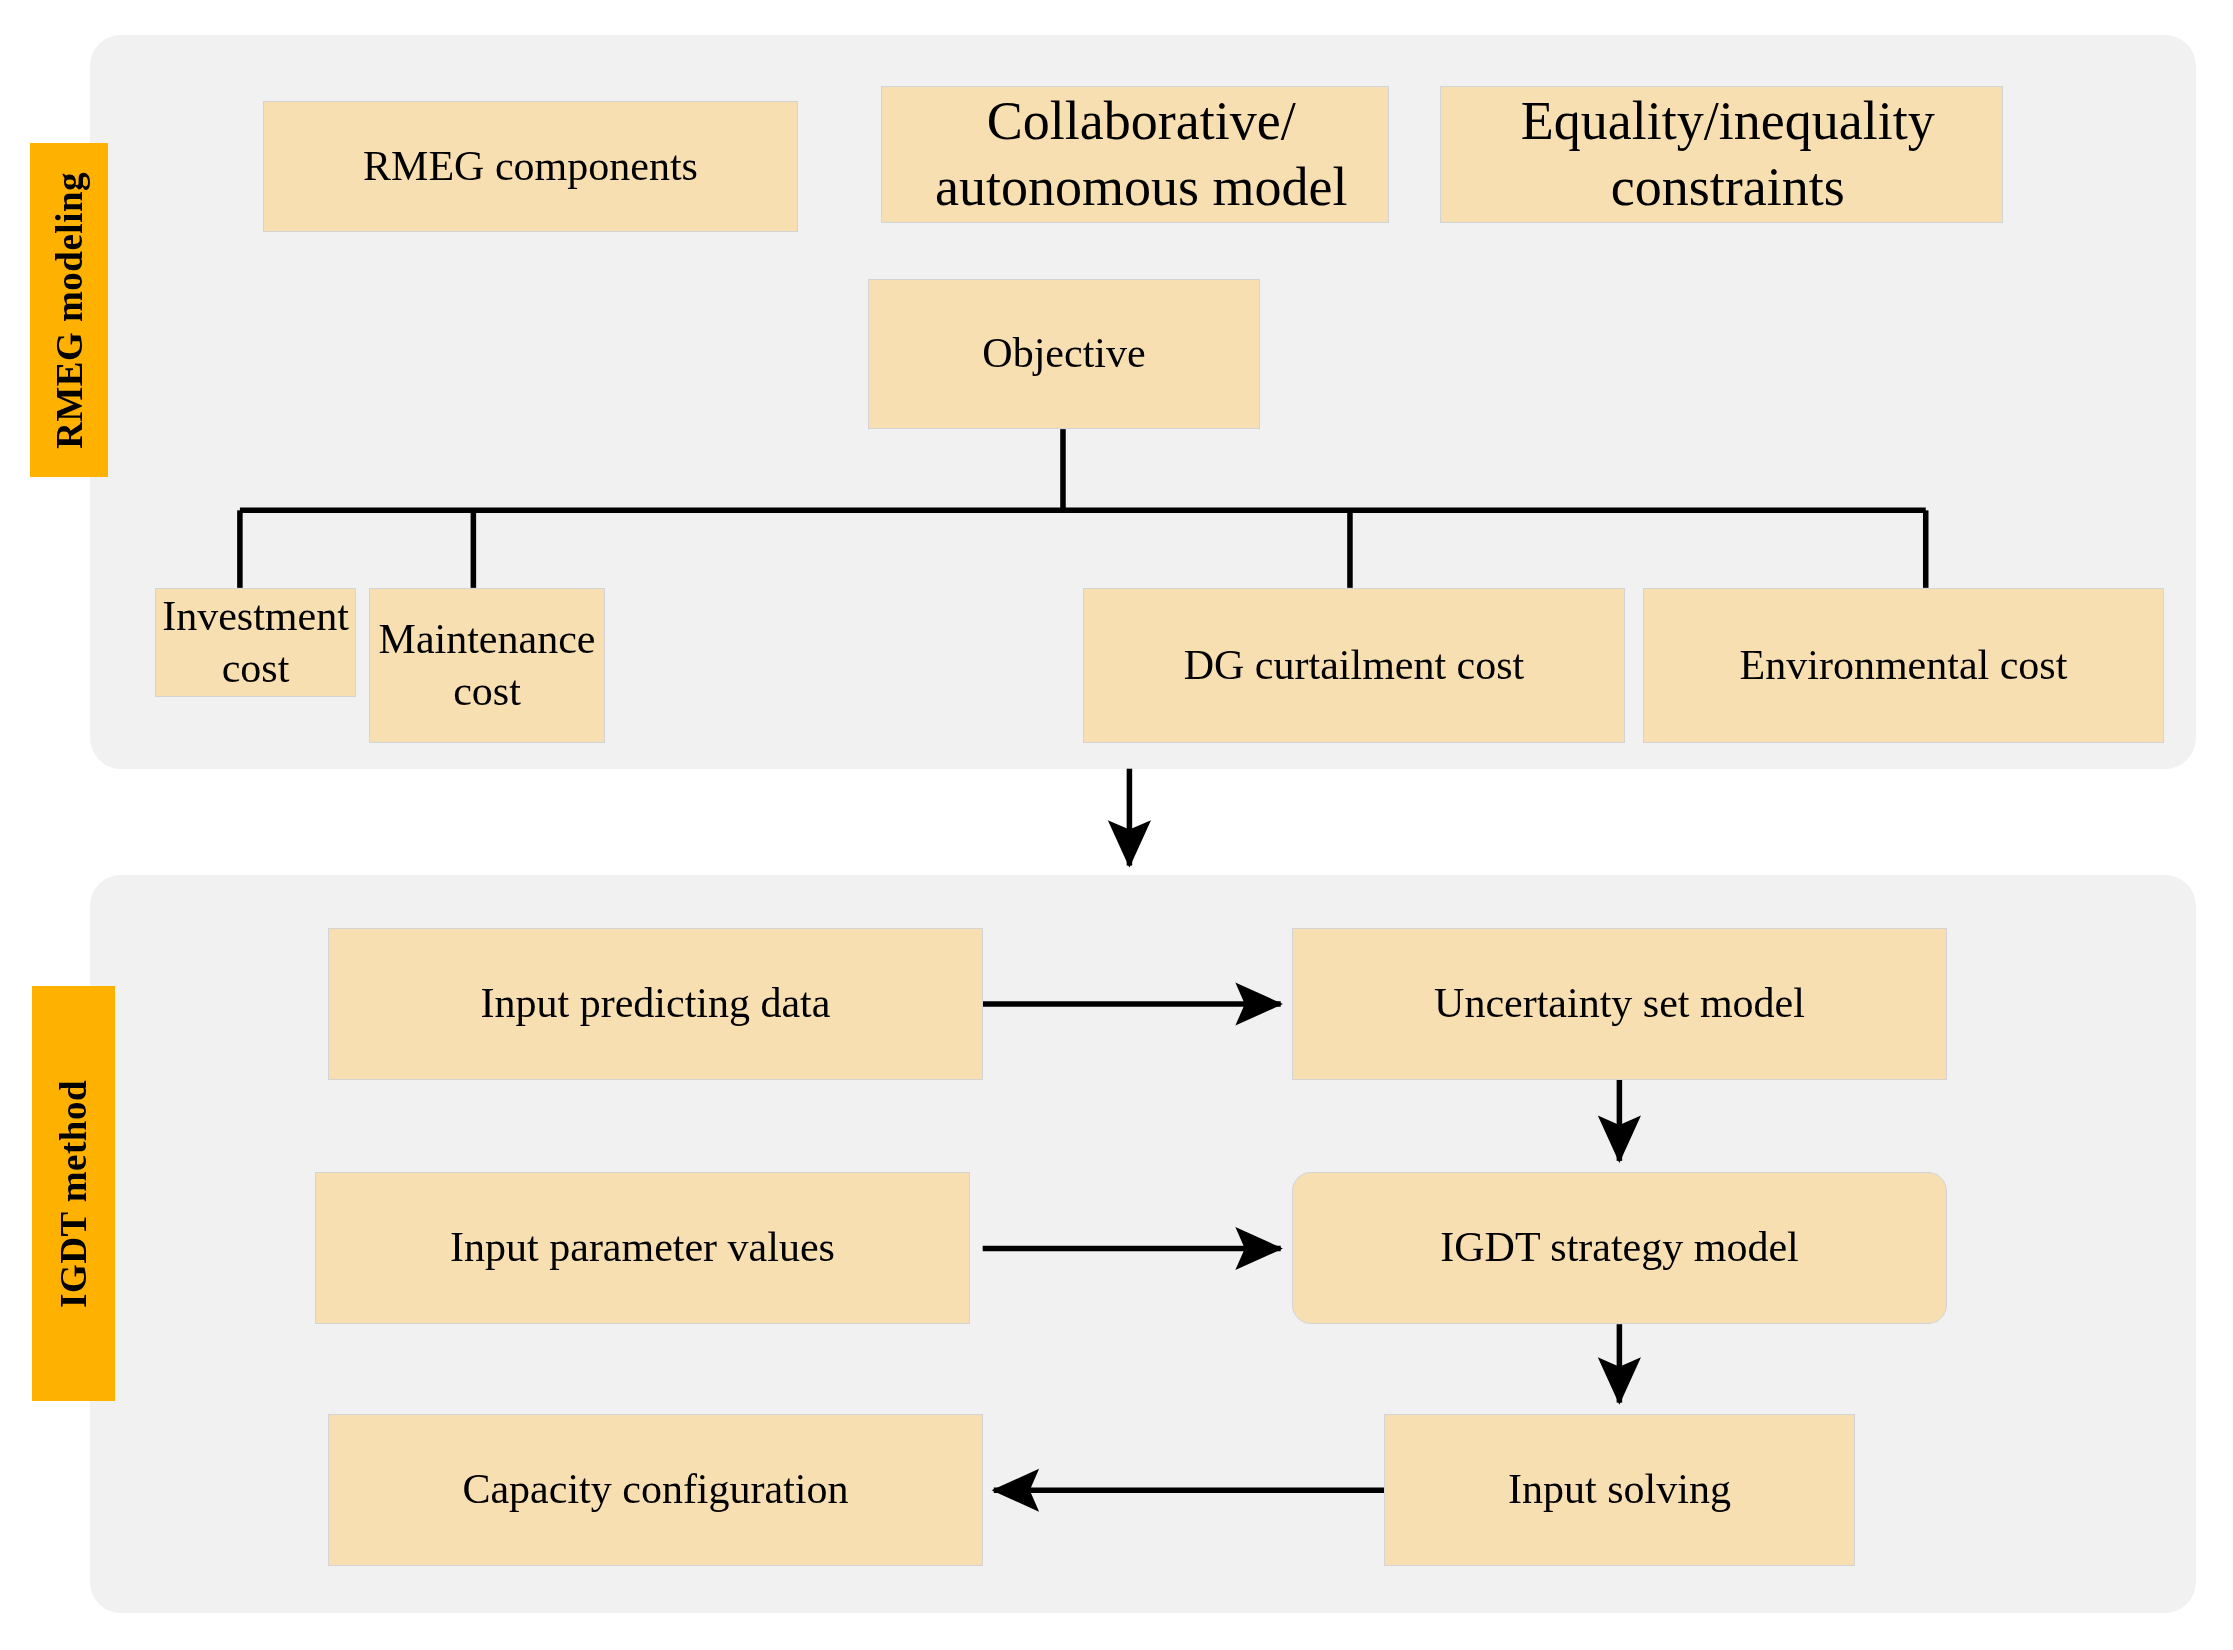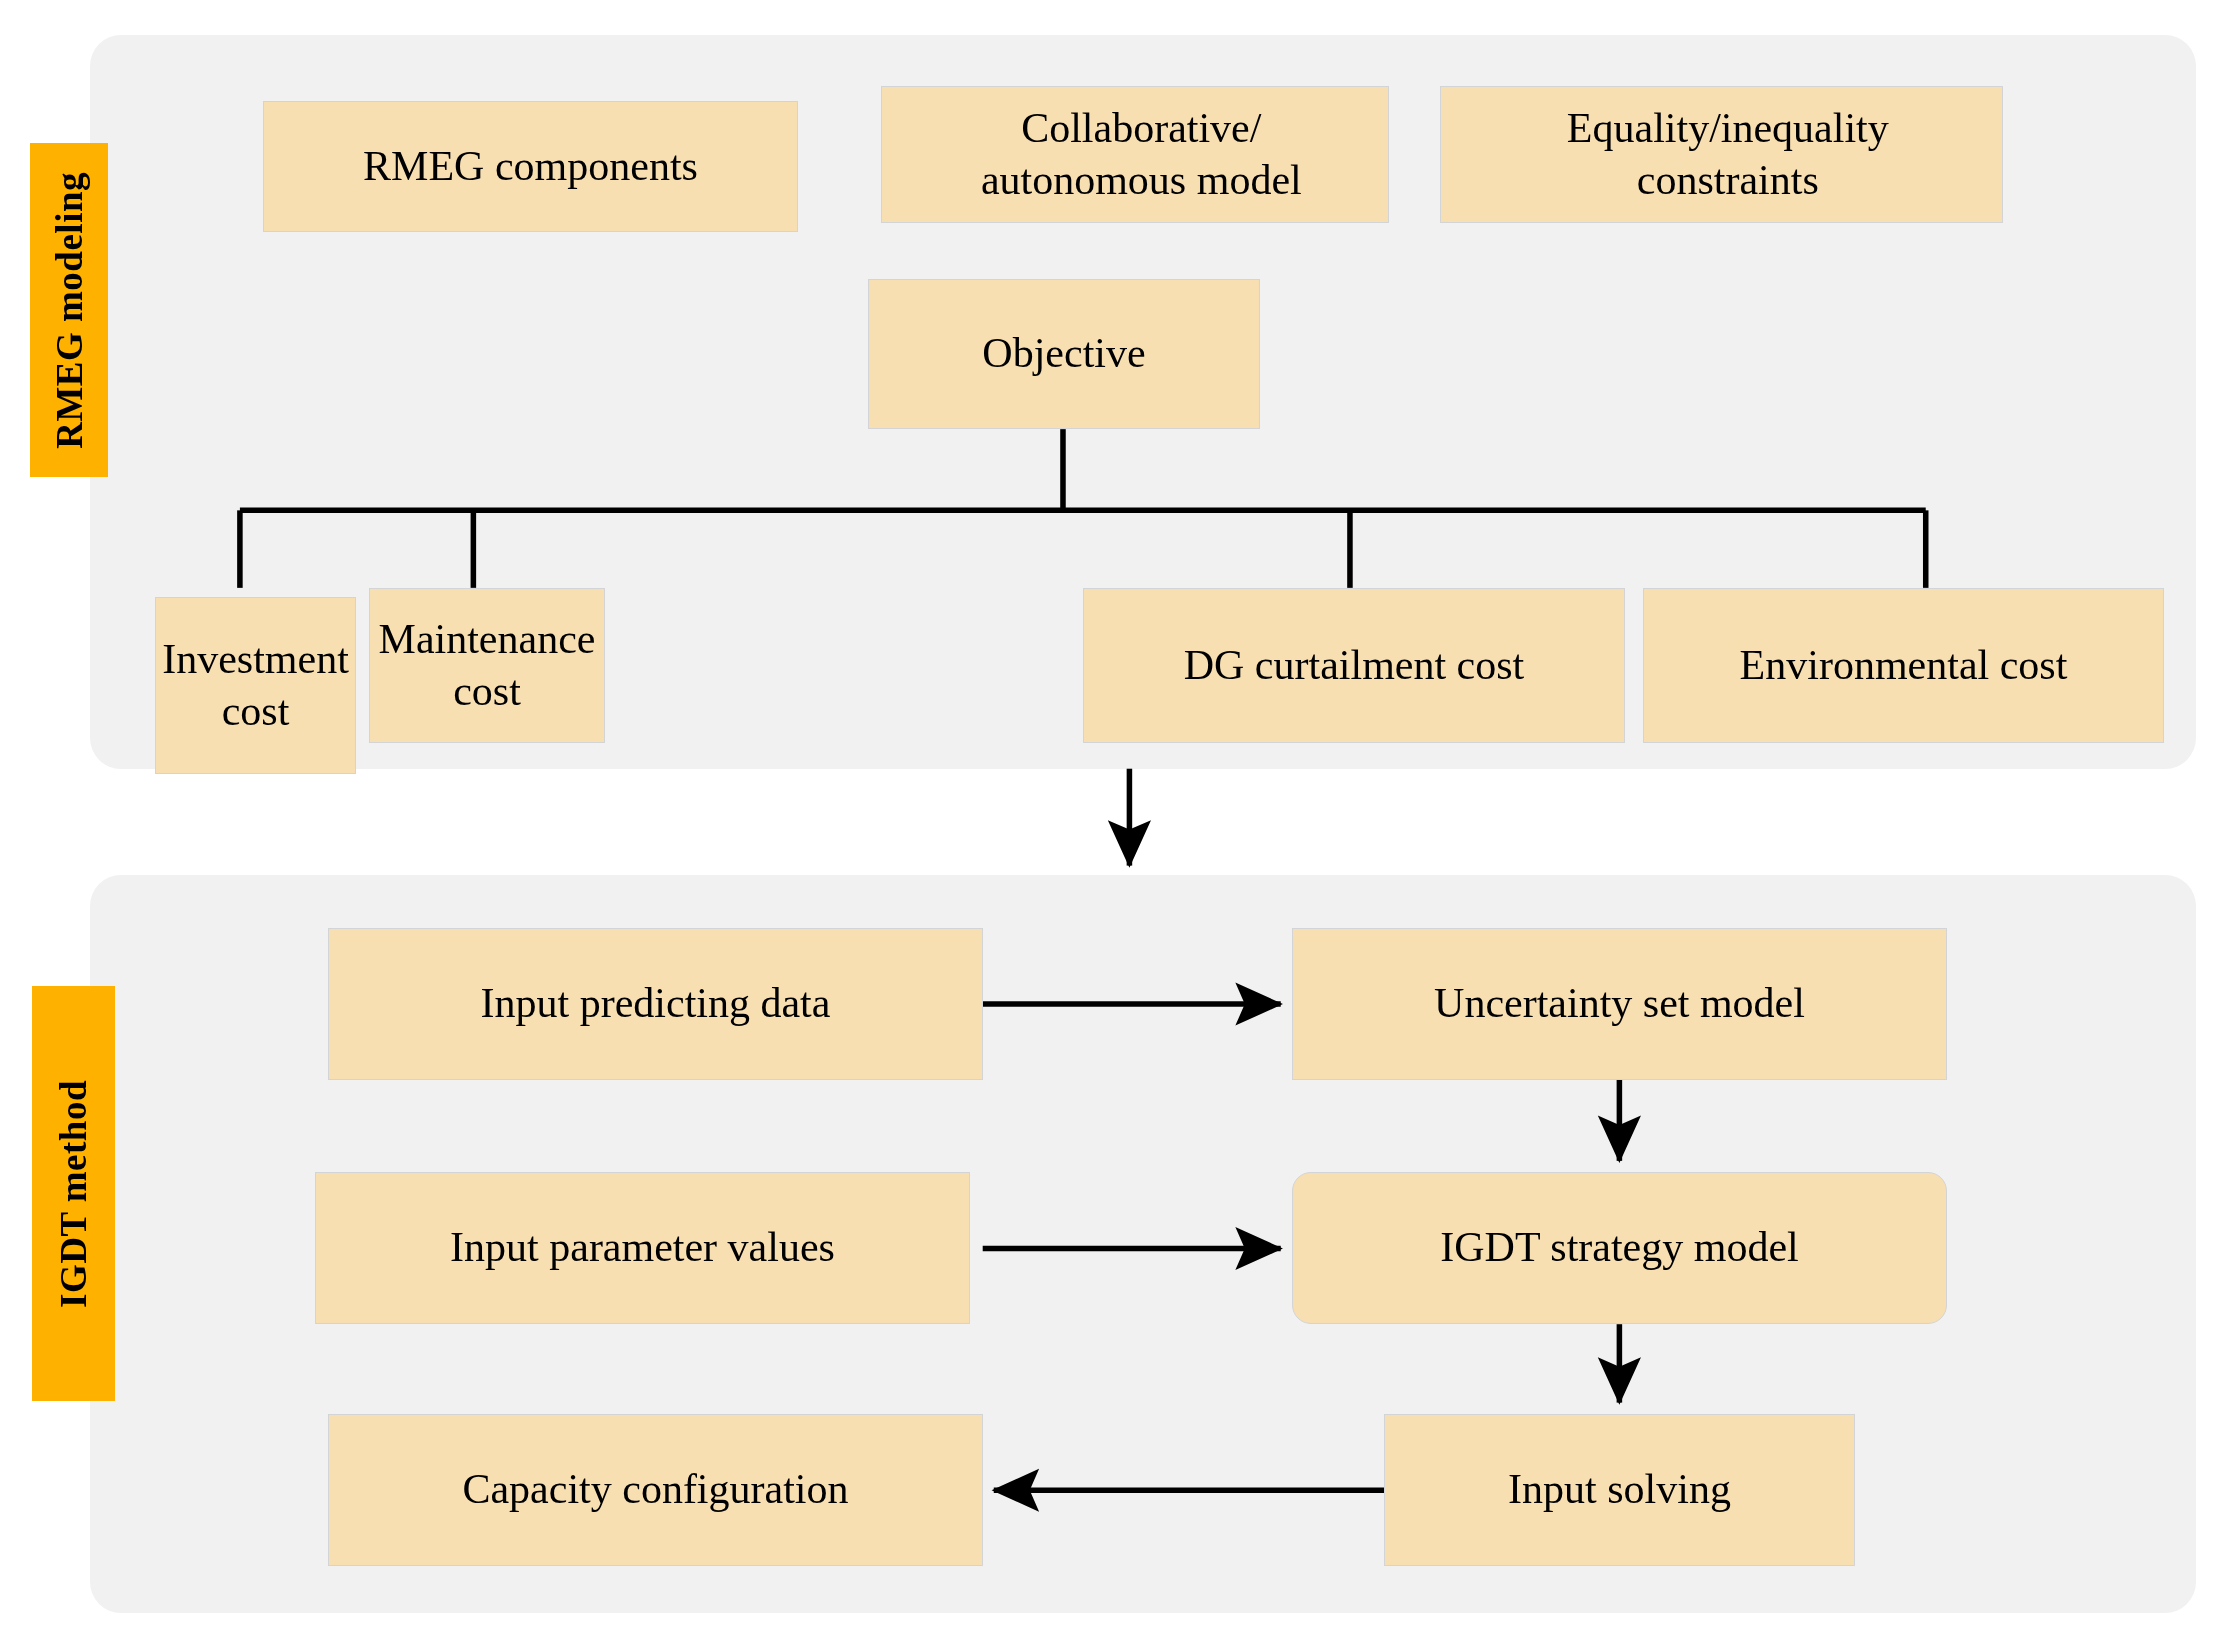--- a/index.html
+++ b/index.html
@@ -50,21 +50,21 @@
     display: flex;
     align-items: center;
     justify-content: center;
     text-align: center;
     font-size: 42px;
     color: #000000;
     line-height: 1.22;
     padding: 3.7px 7.4px;
     z-index: 3;
   }
-  .nodebox.two-line { font-size: 42px; padding-left: 20px; }
+  .nodebox.two-line { font-size: 54px; padding-left: 20px; }
   svg.edges {
     position: absolute;
     left: 0; top: 0;
     width: 2233px;
     height: 1650px;
     z-index: 2;
     overflow: visible;
   }
 </style>
 </head>
@@ -89,21 +89,21 @@
 
   <div class="nodebox two-line" style="left:1440px; top:86px; width:563px; height:137px;">
     <span style="white-space:pre-line;">Equality/inequality
 constraints</span>
   </div>
 
   <div class="nodebox" style="left:868px; top:279px; width:392px; height:150px;">
     <span>Objective</span>
   </div>
 
-  <div class="nodebox" style="left:155px; top:588px; width:201px; height:177px;margin-top:9px;">
+  <div class="nodebox" style="left:155px; top:588px; width:201px; height:109px;">
     <span>Investment cost</span>
   </div>
 
   <div class="nodebox" style="left:369px; top:588px; width:236px; height:155px;">
     <span>Maintenance cost</span>
   </div>
 
   <div class="nodebox" style="left:1083px; top:588px; width:542px; height:155px;">
     <span>DG curtailment cost</span>
   </div>

